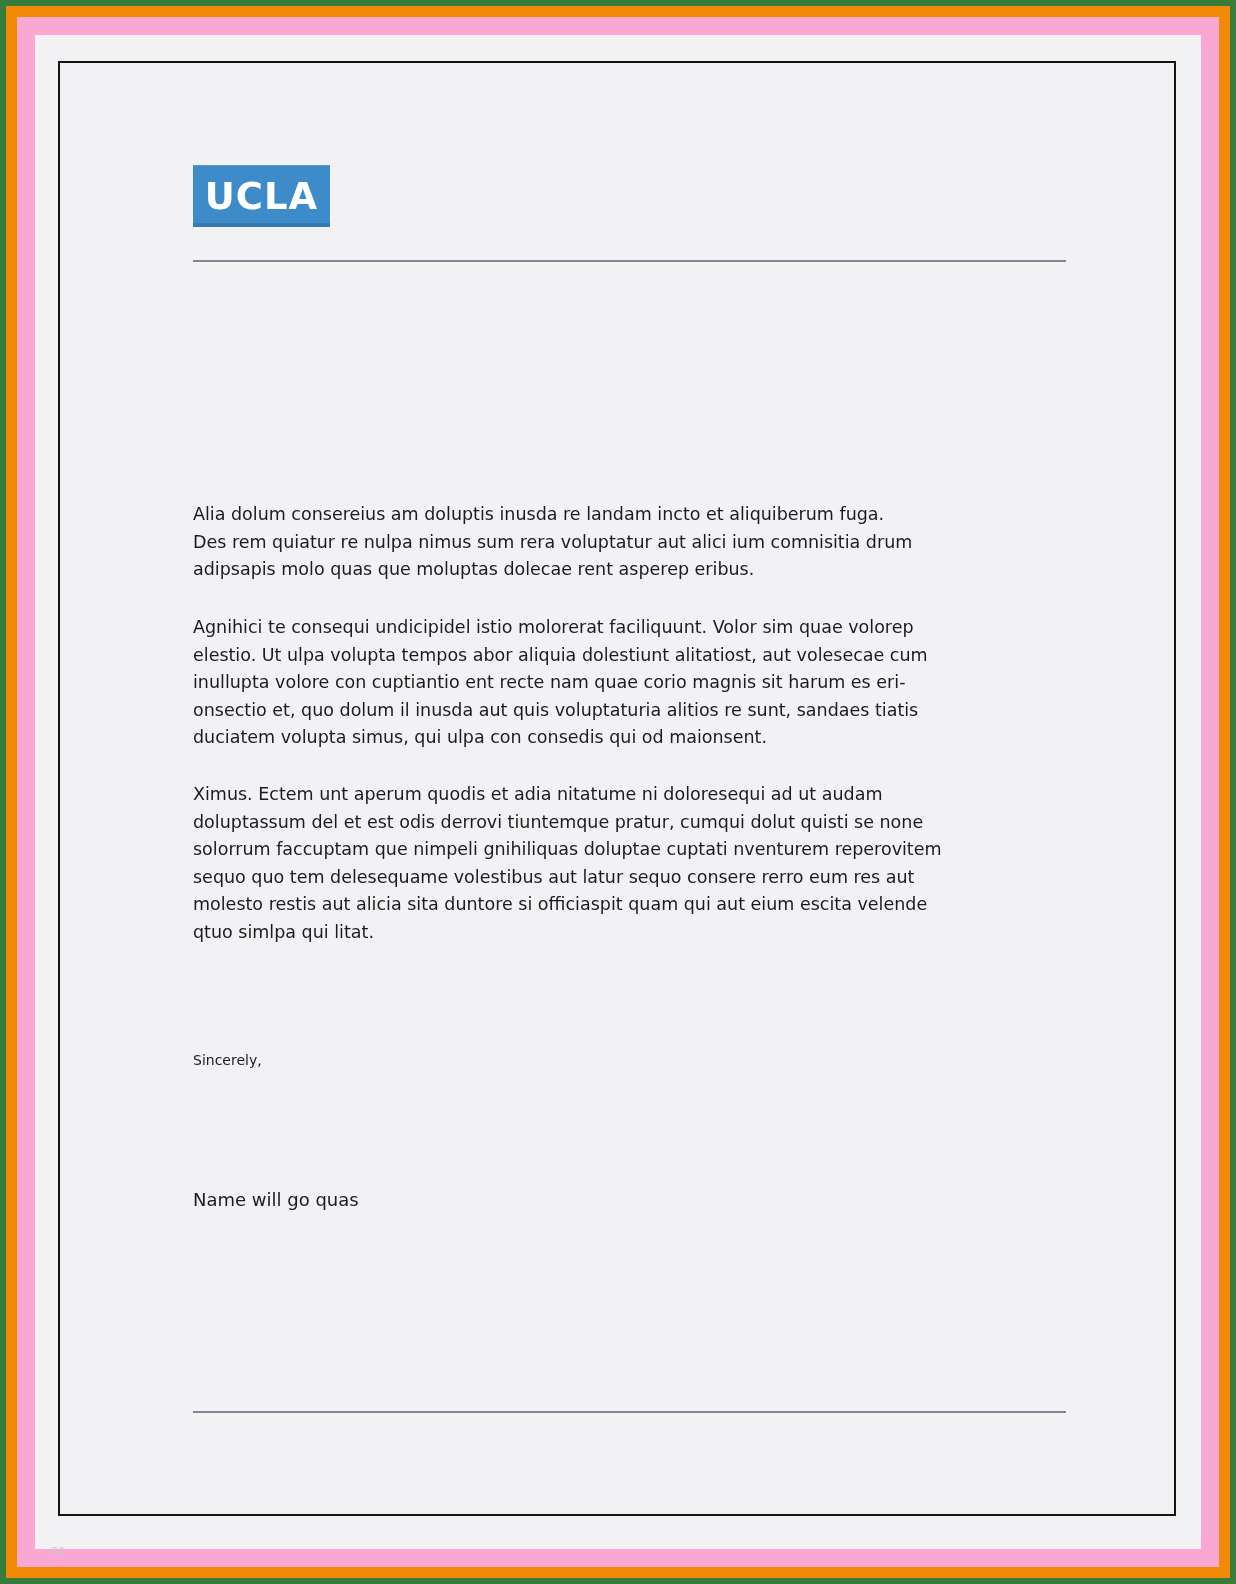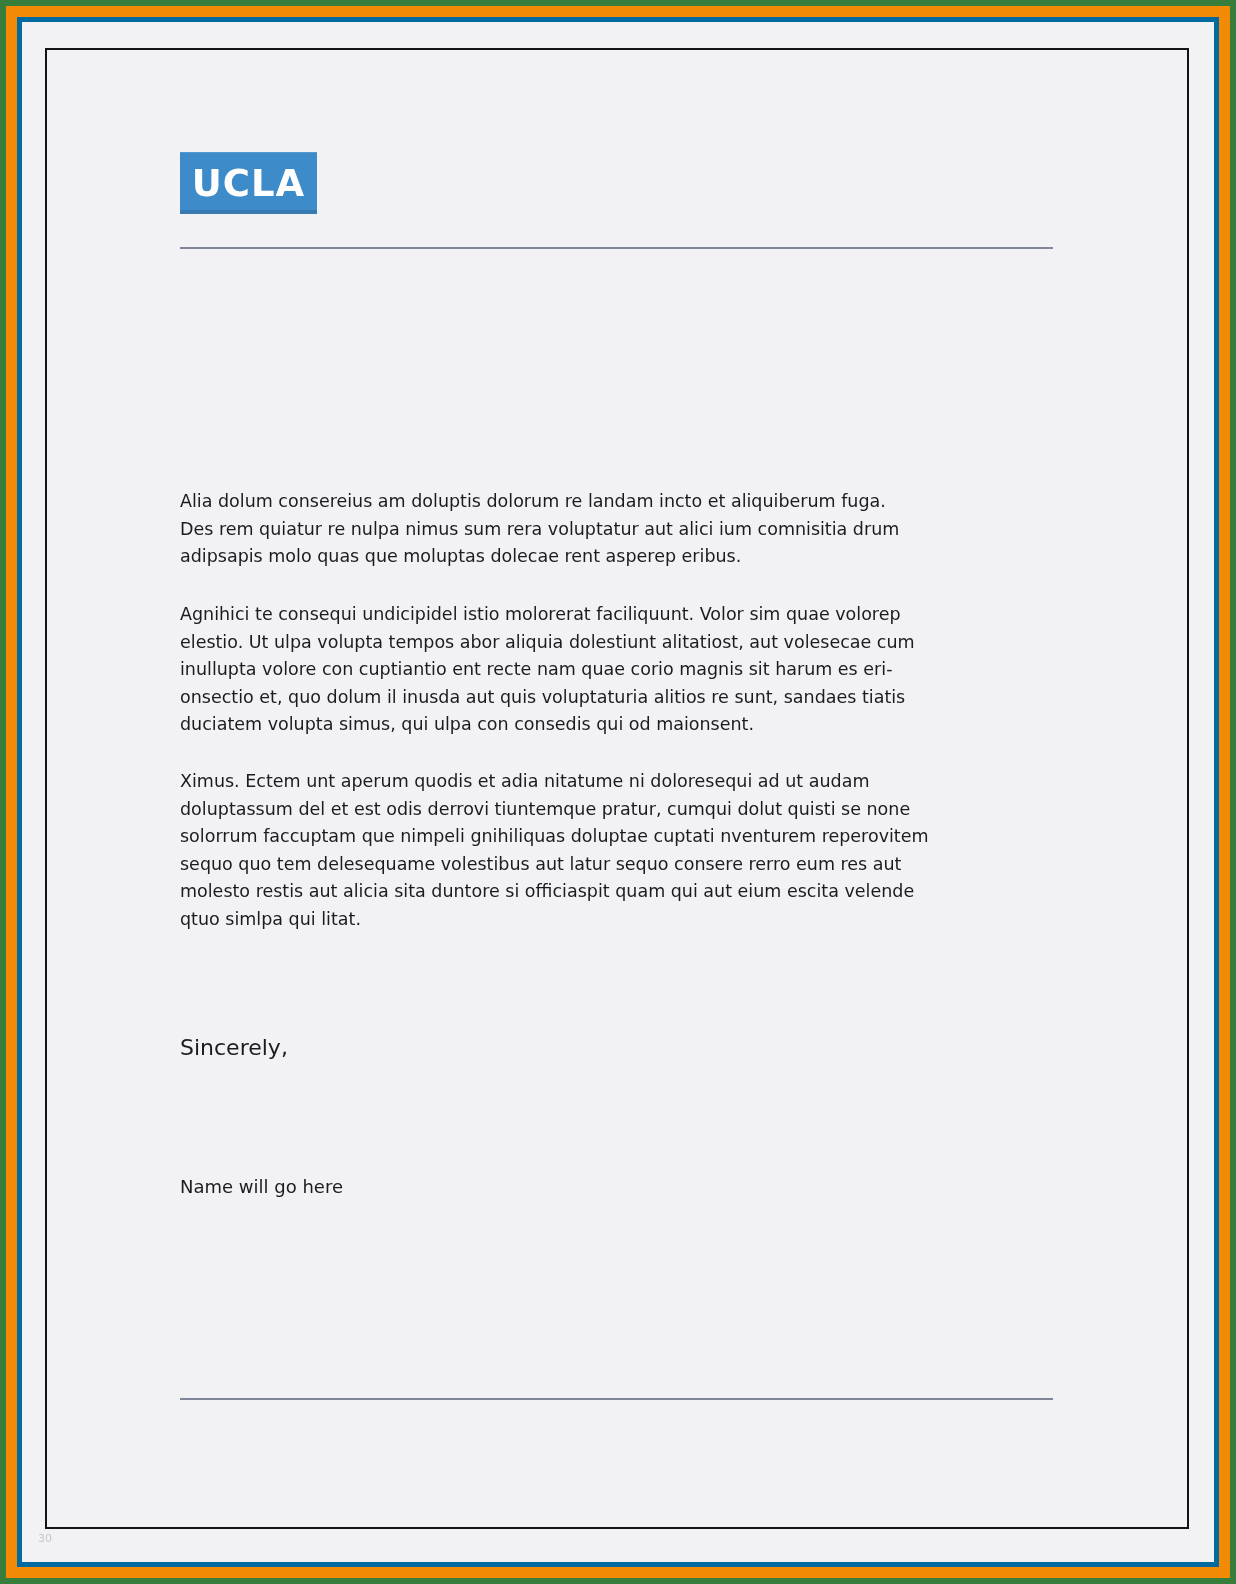--- a/index.html
+++ b/index.html
@@ -18,22 +18,22 @@
   }
   .frame-orange {
     width: 100%;
     height: 100%;
     background: #f28a05; 
     padding: 11px;
   }
   .frame-cream {
     width: 100%;
     height: 100%;
-    background: #0369a1; 
-    padding: 5px;
+    background: #f9a8d4; 
+    padding: 18px;
   }
   .page-bg {
     width: 100%;
     height: 100%;
     background: #f2f1f4; 
     position: relative;
   }
   .letter {
     position: absolute;
     left: 23px;
@@ -74,21 +74,21 @@
     width: 900px;
     color: #1c1c1e;
     font-size: 17.5px;
     line-height: 27.5px;
     white-space: pre-line;
   }
   .dept-block   { top: 292px; font-size: 18px; line-height: 27px; }
   .para-1       { top: 438px; }
   .para-2       { top: 551px; }
   .para-3       { top: 718px; }
-  .closing      { top: 984px; font-size: 22px; }
+  .closing      { top: 984px; font-size: 14px; }
   .signature    { top: 1123px; font-size: 18px; }
   .footer-rule {
     position: absolute;
     left: 133px;
     top: 1348px;
     width: 873px;
     height: 2px;
     background: #80859a;
   }
   .footer-text {
@@ -117,40 +117,40 @@
     <div class="frame-cream">
       <div class="page-bg">
 
         <div class="letter">
 
           <div class="logo">UCLA</div>
 
           <div class="header-rule"></div>
 
 
-          <div class="text-block para-1">Alia dolum consereius am doluptis dolorum re landam incto et aliquiberum fuga.
+          <div class="text-block para-1">Alia dolum consereius am doluptis inusda re landam incto et aliquiberum fuga.
 Des rem quiatur re nulpa nimus sum rera voluptatur aut alici ium comnisitia drum
 adipsapis molo quas que moluptas dolecae rent asperep eribus.</div>
 
           <div class="text-block para-2">Agnihici te consequi undicipidel istio molorerat faciliquunt. Volor sim quae volorep
 elestio. Ut ulpa volupta tempos abor aliquia dolestiunt alitatiost, aut volesecae cum
 inullupta volore con cuptiantio ent recte nam quae corio magnis sit harum es eri-
 onsectio et, quo dolum il inusda aut quis voluptaturia alitios re sunt, sandaes tiatis
 duciatem volupta simus, qui ulpa con consedis qui od maionsent.</div>
 
           <div class="text-block para-3">Ximus. Ectem unt aperum quodis et adia nitatume ni doloresequi ad ut audam
 doluptassum del et est odis derrovi tiuntemque pratur, cumqui dolut quisti se none
 solorrum faccuptam que nimpeli gnihiliquas doluptae cuptati nventurem reperovitem
 sequo quo tem delesequame volestibus aut latur sequo consere rerro eum res aut
 molesto restis aut alicia sita duntore si officiaspit quam qui aut eium escita velende
 qtuo simlpa qui litat.</div>
 
           <div class="text-block closing">Sincerely,</div>
 
-          <div class="text-block signature">Name will go here</div>
+          <div class="text-block signature">Name will go quas</div>
 
           <div class="footer-rule"></div>
 
 
         </div>
 
         <div class="page-artifact">30</div>
 
       </div>
     </div>

